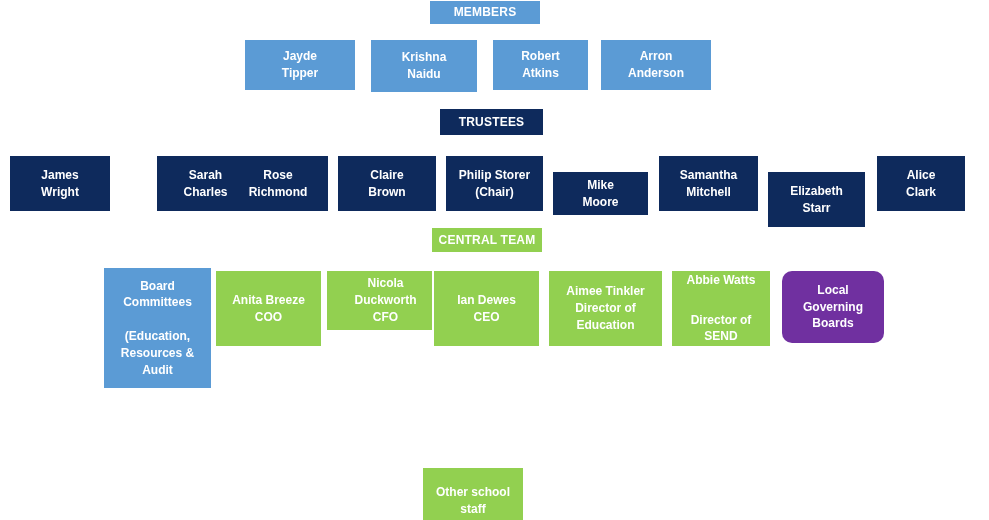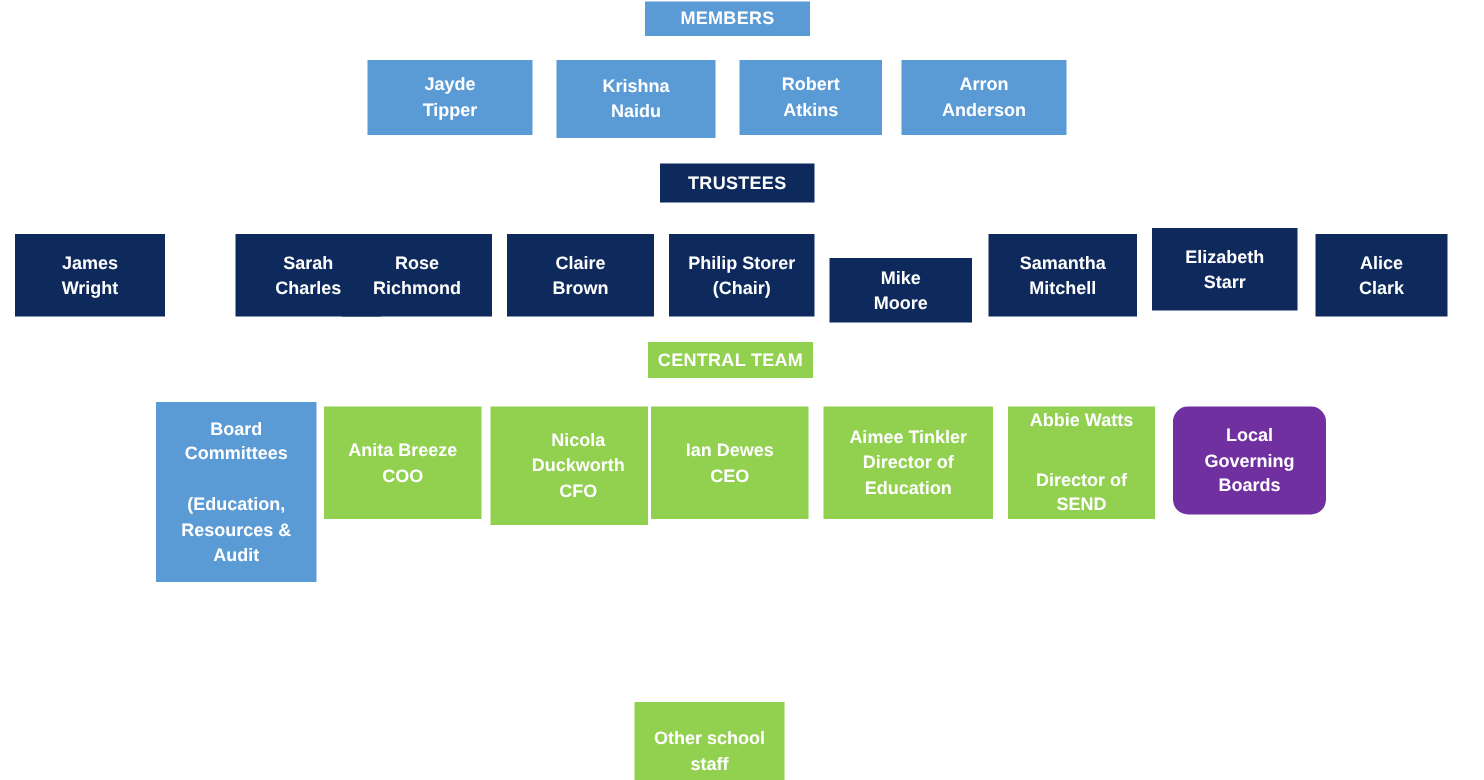--- a/index.html
+++ b/index.html
@@ -62,39 +62,39 @@
   <div class="box navy" style="left:228px; top:156px; width:100px; height:55px;text-align:center;">Rose
 Richmond</div>
   <div class="box navy" style="left:338px; top:156px; width:98px; height:55px;">Claire
 Brown</div>
   <div class="box navy" style="left:446px; top:156px; width:97px; height:55px;">Philip Storer
 (Chair)</div>
   <div class="box navy" style="left:553px; top:172px; width:95px; height:43px;">Mike
 Moore</div>
   <div class="box navy" style="left:659px; top:156px; width:99px; height:55px;">Samantha
 Mitchell</div>
-  <div class="box navy" style="left:768px; top:152px; width:97px; height:55px;">Elizabeth
+  <div class="box navy" style="left:768px; top:172px; width:97px; height:55px;">Elizabeth
 Starr</div>
   <div class="box navy" style="left:877px; top:156px; width:88px; height:55px;">Alice
 Clark</div>
 
   <div class="box green hdr" style="left:432px; top:228px; width:110px; height:24px;">CENTRAL TEAM</div>
 
   <div class="box blue" style="left:104px; top:268px; width:107px; height:120px;">Board
 Committees
 
 (Education,
 Resources &amp;
 Audit</div>
 
   <div class="box green" style="left:216px; top:271px; width:105px; height:75px;">
     <span>Anita Breeze</span>
     <span class="role">COO</span>
   </div>
-  <div class="box green" style="left:327px; top:271px; width:105px; height:79px;padding-left:16px;">
+  <div class="box green" style="left:327px; top:271px; width:105px; height:59px;padding-left:16px;">
     <span>Nicola
 Duckworth</span>
     <span class="role">CFO</span>
   </div>
   <div class="box green" style="left:434px; top:271px; width:105px; height:75px;">
     <span>Ian Dewes</span>
     <span class="role">CEO</span>
   </div>
   <div class="box green" style="left:549px; top:271px; width:113px; height:75px;">
     <span>Aimee Tinkler</span>

